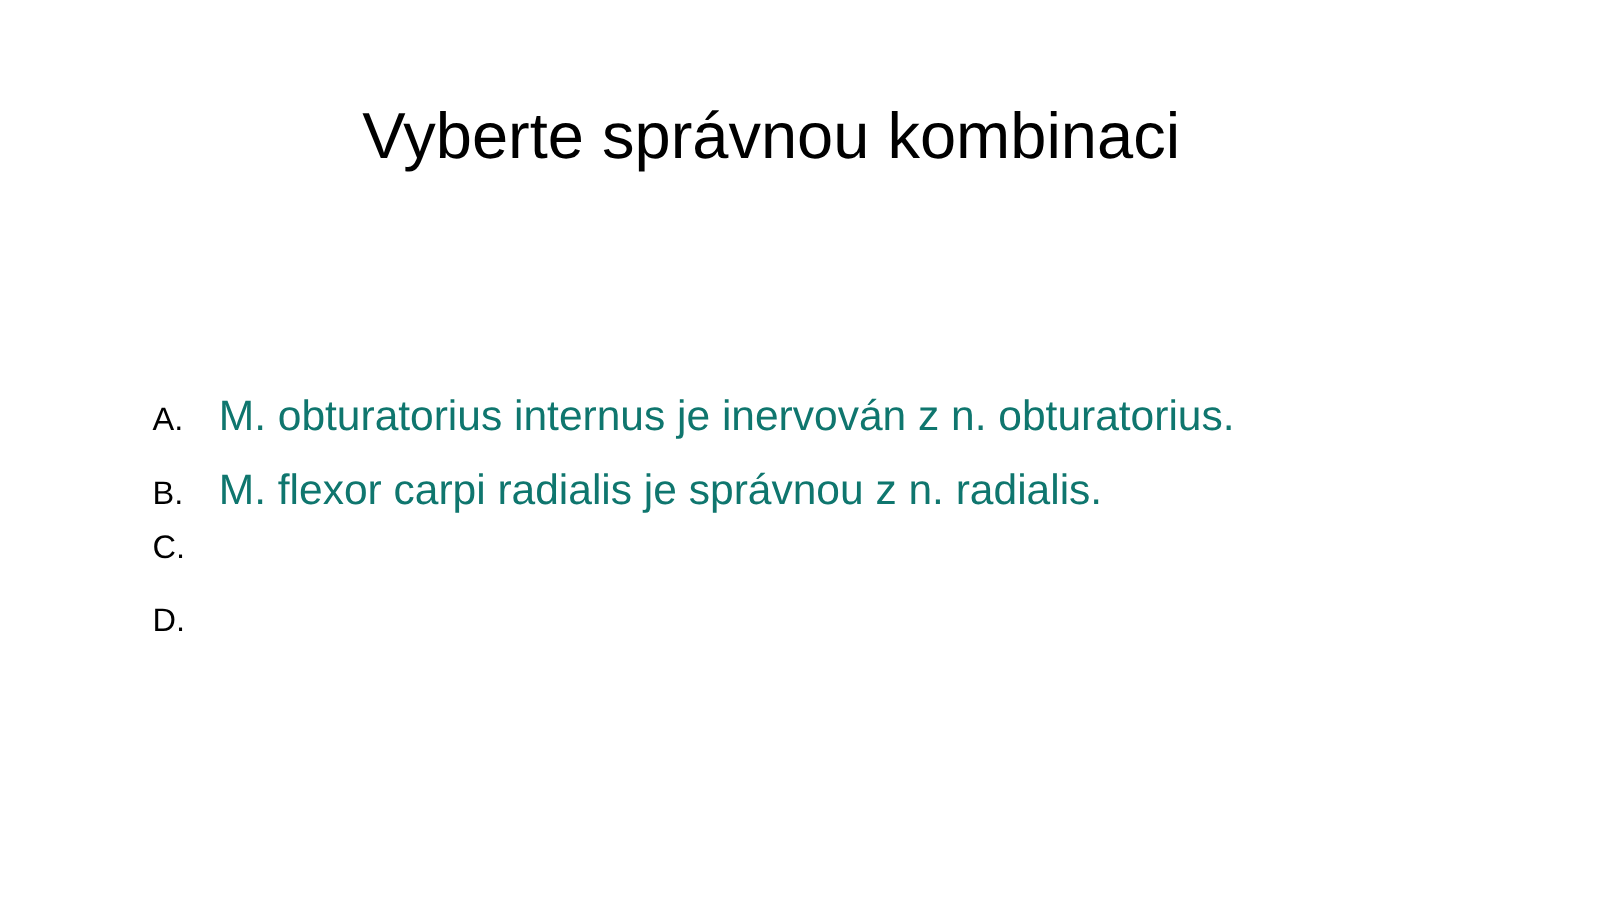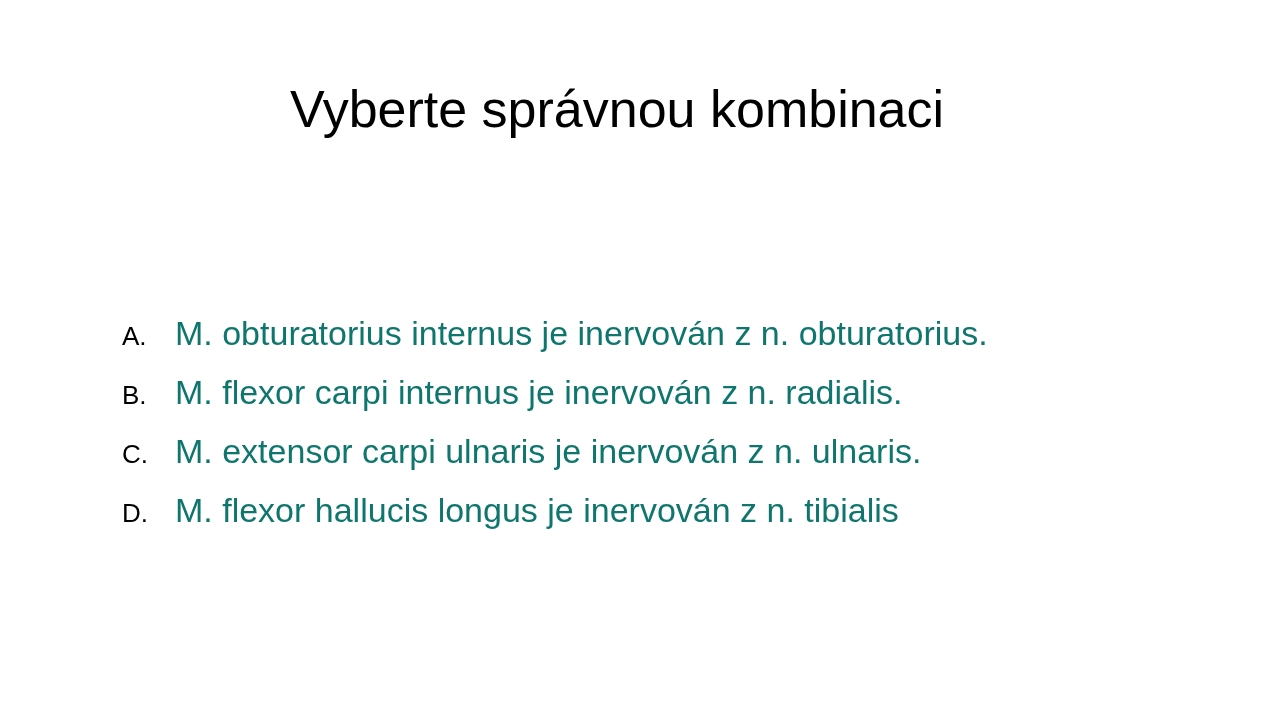--- a/index.html
+++ b/index.html
@@ -66,28 +66,26 @@
 
   <ol class="options">
 
     <li class="option">
       <span class="option-label">A.</span>
       <span class="option-text">M. obturatorius internus je inervován z n. obturatorius.</span>
     </li>
 
     <li class="option">
       <span class="option-label">B.</span>
-      <span class="option-text">M. flexor carpi internus je inervován z n. radialis.</span>
+      <span class="option-text">M. flexor carpi radialis je správnou z n. radialis.</span>
     </li>
 
     <li class="option">
       <span class="option-label">C.</span>
-      <span class="option-text">M. extensor carpi ulnaris je inervován z n. ulnaris.</span>
     </li>
 
     <li class="option">
       <span class="option-label">D.</span>
-      <span class="option-text">M. flexor hallucis longus je inervován z n. tibialis</span>
     </li>
 
   </ol>
 
 </div>
 
 </body></html>

